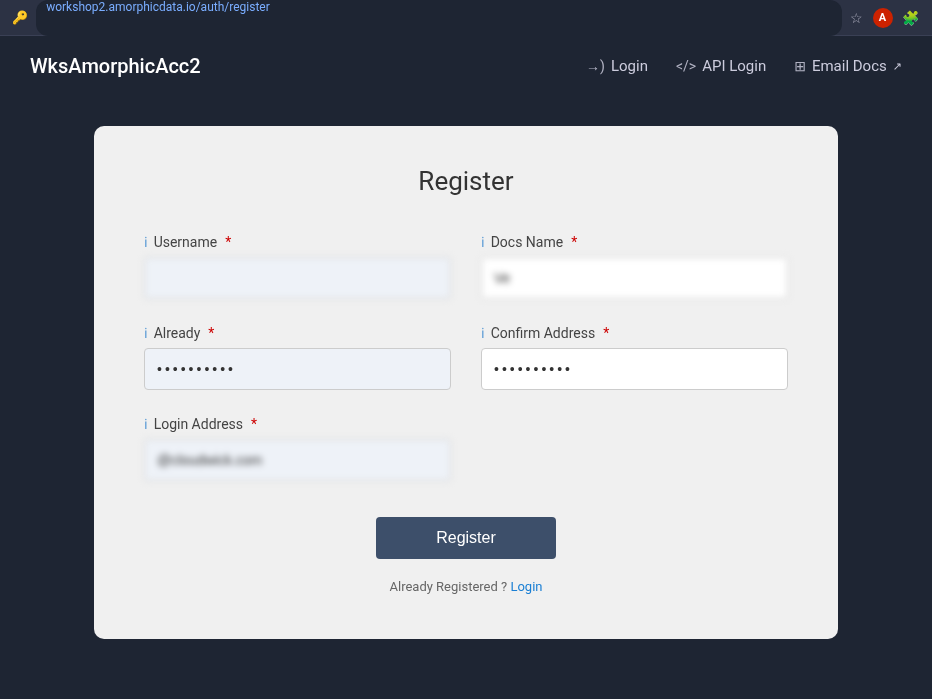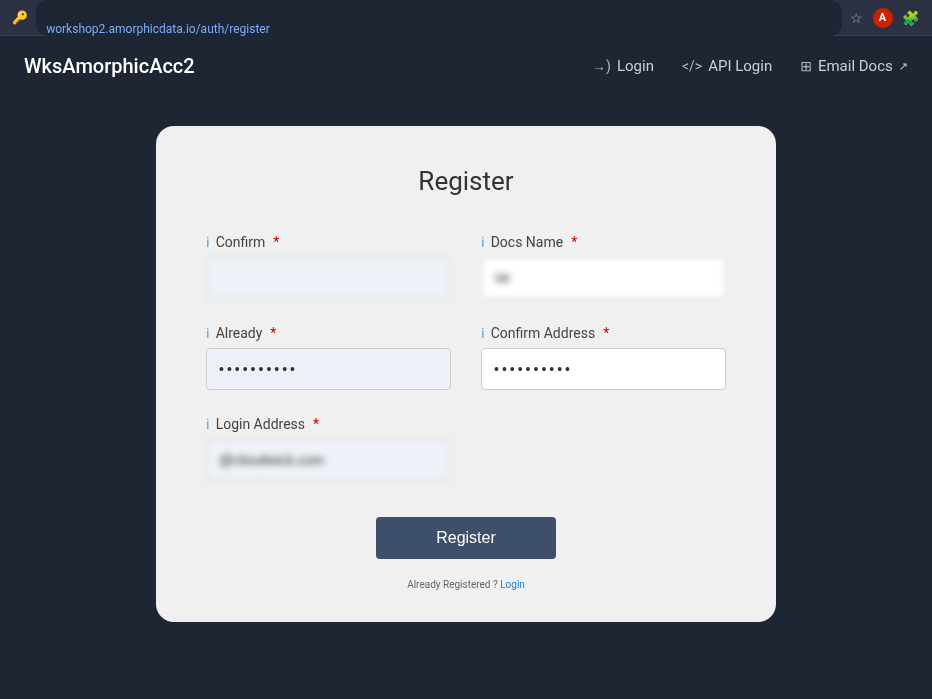--- a/index.html
+++ b/index.html
@@ -34,21 +34,21 @@
       color: #aab;
       font-size: 13px;
     }
 
     .browser-url-bar {
       flex: 1;
       height: 36px;
       background: #1e2533;
       border-radius: 12px;
       display: flex;
-      align-items: flex-end;
+      align-items: flex-start;
       padding: 0 10px;
       gap: 6px;
     }
 
     .browser-url-text {
       color: #7aadff;
       font-size: 12px;
     }
 
     .browser-actions {
@@ -58,21 +58,21 @@
       color: #aab;
       font-size: 14px;
     }
 
     
     .app-header {
       height: 60px;
       background-color: #1e2533;
       display: flex;
       align-items: center;
-      padding: 0 24px;
+      padding: 0 30px;
     }
 
     .app-logo {
       color: #ffffff;
       font-size: 20px;
       font-weight: 500;
       flex: 1;
     }
 
     .nav-links {
@@ -99,23 +99,23 @@
     
     .main-content {
       padding: 30px 0;
       display: flex;
       justify-content: center;
       align-items: flex-start;
     }
 
     .register-card {
       background: #f0f0f0;
-      border-radius: 18px;
-      width: 620px;
-      padding: 40px 50px 32px 50px;
+      border-radius: 10px;
+      width: 744px;
+      padding: 40px 50px 45px 50px;
     }
 
     .card-title {
       text-align: center;
       font-size: 26px;
       font-weight: 400;
       color: #333;
       margin-bottom: 36px;
     }
 
@@ -184,21 +184,21 @@
       border-radius: 4px;
       padding: 12px 60px;
       font-size: 16px;
       cursor: pointer;
       font-weight: 400;
     }
 
     .already-registered {
       text-align: center;
       margin-top: 20px;
-      font-size: 10px;
+      font-size: 13px;
       color: #666;
     }
 
     .login-link {
       color: #1a7fd4;
       cursor: pointer;
       text-decoration: none;
     }
   </style>
 </head>
@@ -238,21 +238,21 @@
 </div>
 
 <div class="main-content">
   <div class="register-card">
     <h2 class="card-title">Register</h2>
 
     <div class="form-row">
       <div class="form-group">
         <label class="field-label">
           <span class="info-icon">ℹ</span>
-          <span>Confirm</span>
+          <span>Username</span>
           <span class="required-star">*</span>
         </label>
         <input type="text" class="form-input" value="" style="filter: blur(3px);">
       </div>
 
       <div class="form-group">
         <label class="field-label">
           <span class="info-icon">ℹ</span>
           <span>Docs Name</span>
           <span class="required-star">*</span>

